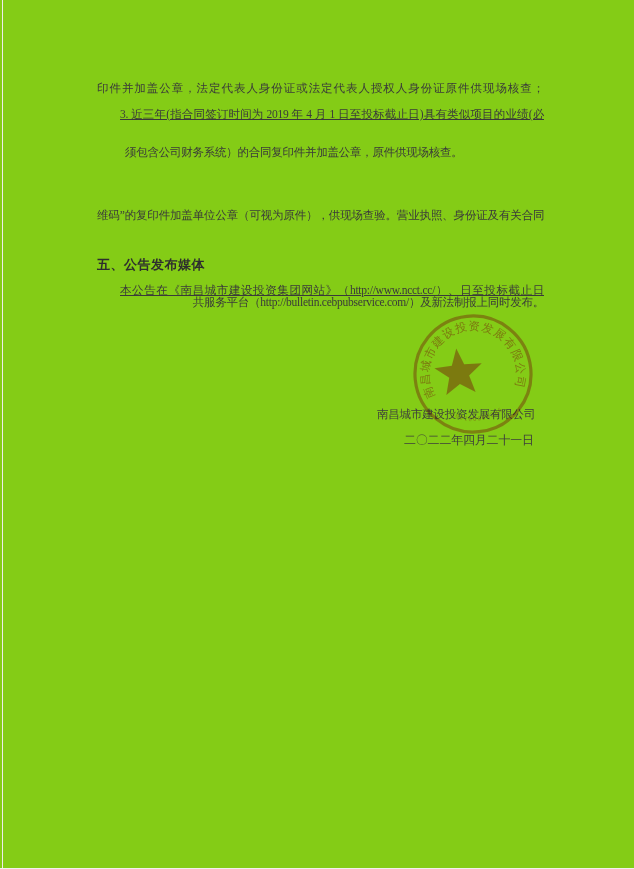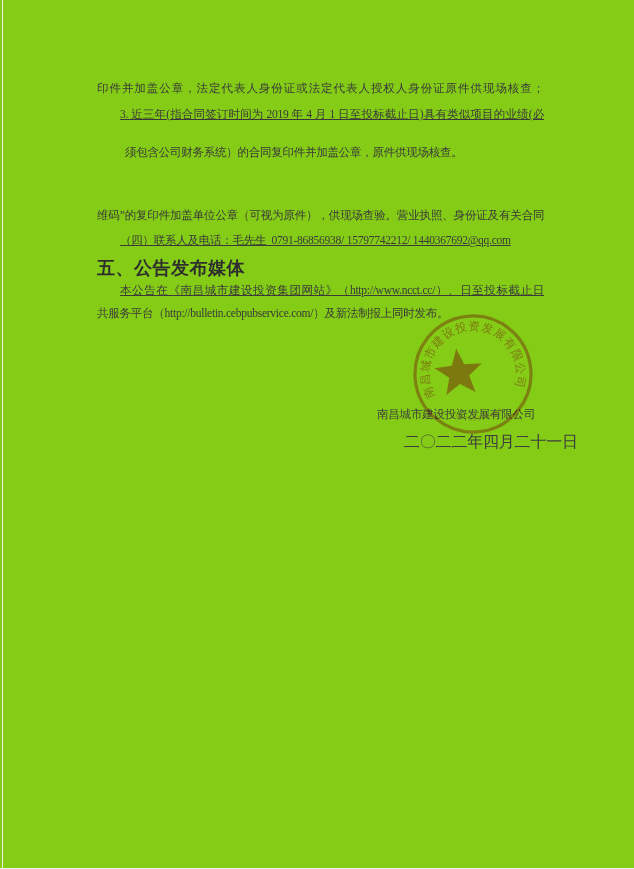--- a/index.html
+++ b/index.html
@@ -32,39 +32,39 @@
     text-align: justify;
     text-align-last: justify;
   }
   .tight { letter-spacing: -0.5px; }
   .indent { text-indent: 23px; text-decoration: underline; }
 
   .heading {
     position: absolute;
     left: 97px;
     top: 256px;
-    font-size: 18px;
+    font-size: 13px;
     font-weight: bold;
     letter-spacing: 0.5px;
     color: #2e2e2e;
   }
 
   .sig-company {
     position: absolute;
     left: 377px;
     top: 407px;
     font-size: 11.5px;
     letter-spacing: -0.2px;
     color: #3d3d3d;
   }
   .sig-date {
     position: absolute;
     left: 404px;
     top: 432px;
-    font-size: 16px;
+    font-size: 12px;
     letter-spacing: -0.2px;
     color: #3d3d3d;
   }
 
   .seal {
     position: absolute;
     left: 396px;
     top: 299px;
     mix-blend-mode: multiply;
     opacity: 0.92;
@@ -75,26 +75,25 @@
 <body>
 
 <div class="page">
   <div class="edge-left"></div>
   <div class="edge-bottom"></div>
 
   <div class="line just" style="top:80px;">印件并加盖公章，法定代表人身份证或法定代表人授权人身份证原件供现场核查；</div>
   <div class="line just indent" style="top:106px;">3. 近三年(指合同签订时间为 2019 年 4 月 1 日至投标截止日)具有类似项目的业绩(必</div>
   <div class="line" style="top:144px;margin-left:28px;">须包含公司财务系统）的合同复印件并加盖公章，原件供现场核查。</div>
   <div class="line just tight" style="top:183px;margin-top:24px;">维码”的复印件加盖单位公章（可视为原件），供现场查验。营业执照、身份证及有关合同</div>
-  <div class="line indent" style="top:232px;">（四）联系人及电话：毛先生&nbsp; 0791-86856938/ 15797742212/ 1440367692@qq.com</div>
 
   <div class="heading">五、公告发布媒体</div>
 
   <div class="line just indent" style="top:282px;">本公告在《南昌城市建设投资集团网站》（http://www.ncct.cc/）、日至投标截止日</div>
-  <div class="line" style="top:305px;">共服务平台（http://bulletin.cebpubservice.com/）及新法制报上同时发布。</div>
+  <div class="line" style="top:294px;text-align:right;">共服务平台（http://bulletin.cebpubservice.com/）及新法制报上同时发布。</div>
 
   <div class="sig-company">南昌城市建设投资发展有限公司</div>
   <div class="sig-date">二〇二二年四月二十一日</div>
 
   <svg class="seal" width="158" height="150" viewBox="0 0 158 150">
     <defs>
       <path id="arcPathTop" d="M 37.1 93.6 A 44 44 0 1 1 116.9 93.6" fill="none"></path>
       <path id="arcPathBottom" d="M 38.5 102 A 47 47 0 0 0 115.5 102" fill="none"></path>
     </defs>
     <g transform="rotate(-6 77 75)">

